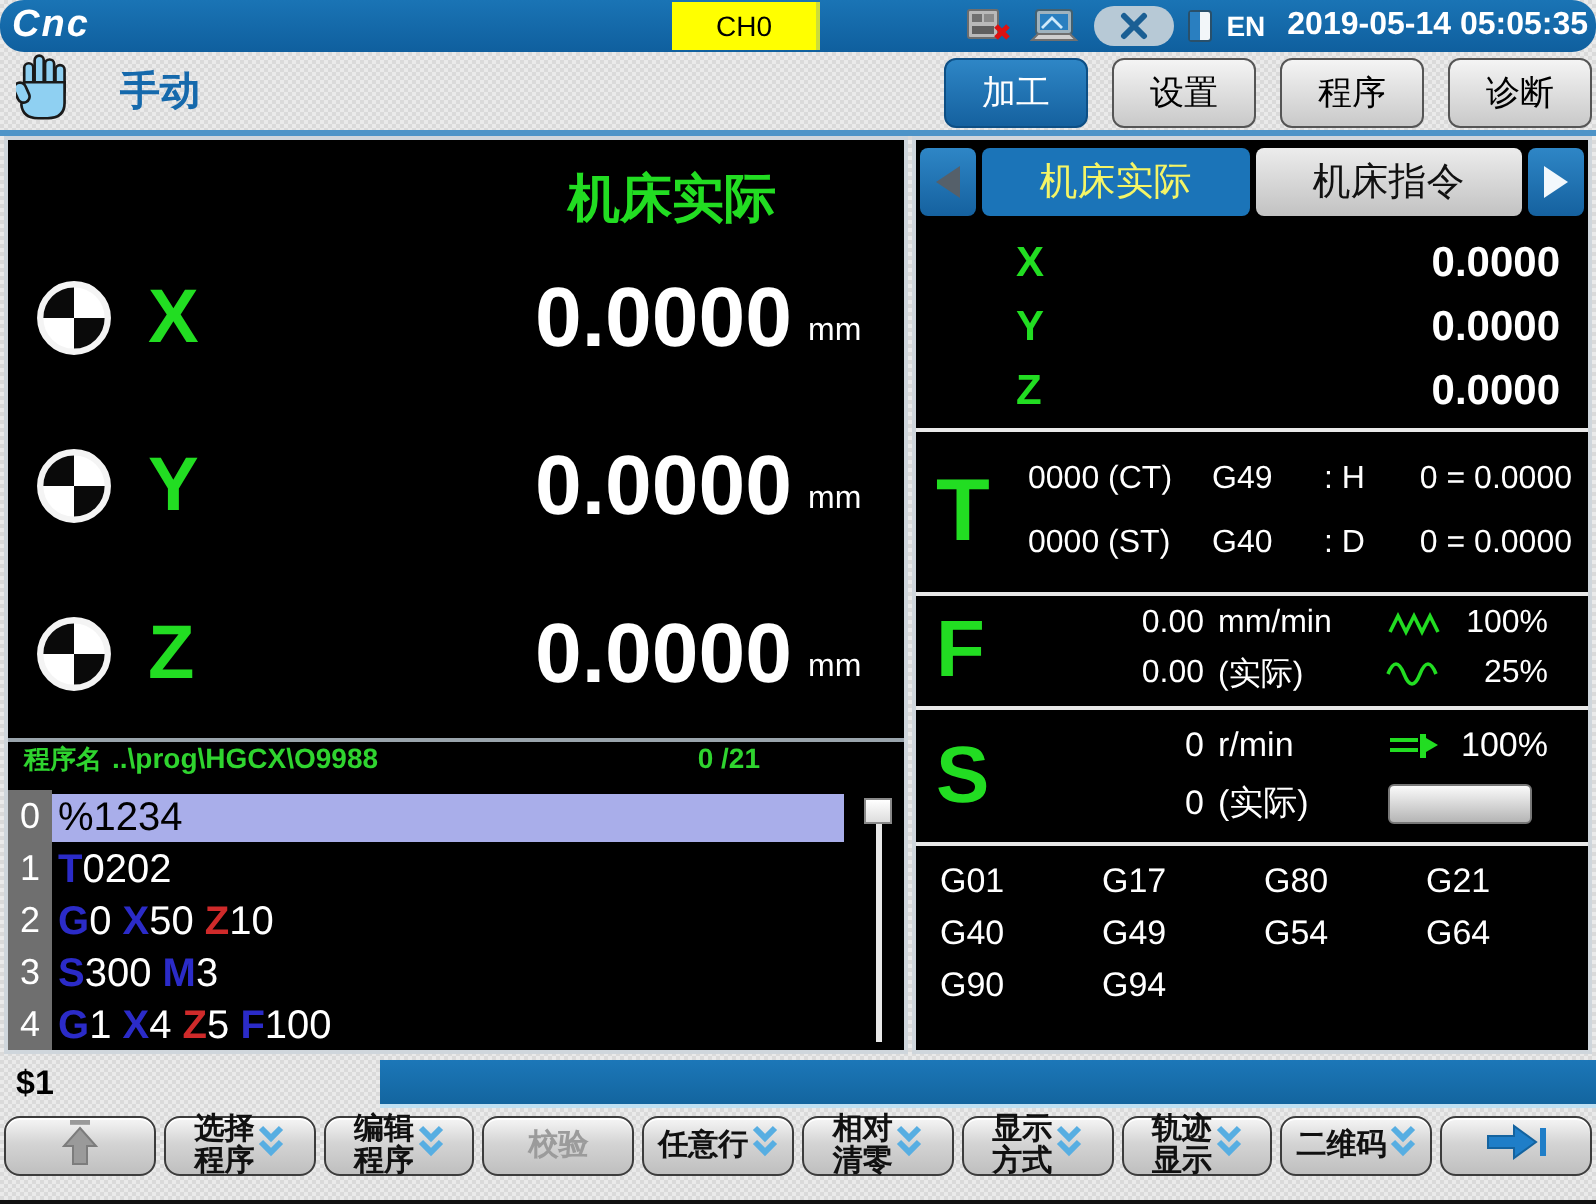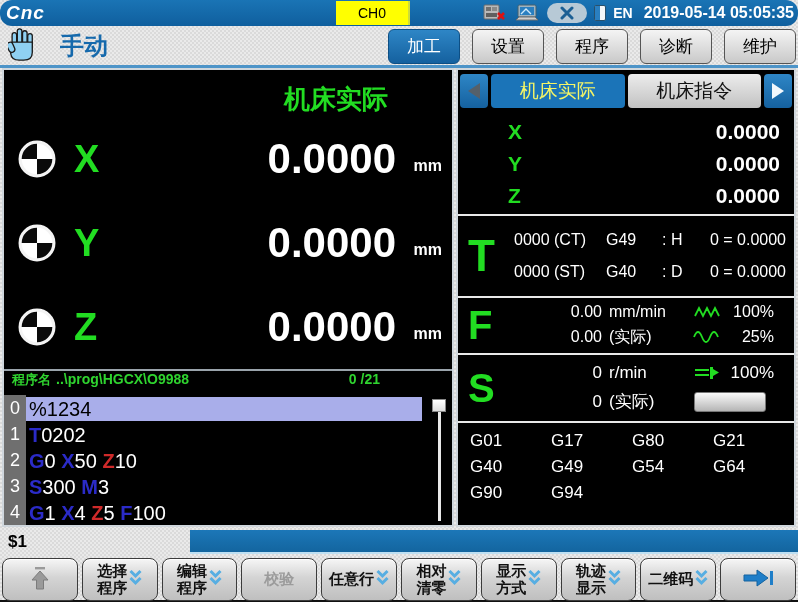--- a/index.html
+++ b/index.html
@@ -19,35 +19,35 @@
   .tb-ico { display:flex; align-items:center; }
   .disc-pill { width:40px; height:20px; border-radius:10px; background:#b7c9d6; display:flex; align-items:center; justify-content:center; }
   .disc-pill svg { display:block; }
   .lang { color:#fff; font-size:14px; font-weight:bold; }
   .datetime { color:#fff; font-size:16px; font-weight:bold; padding-left:4px; }
 
   
   .modebar { position:absolute; left:0; top:26px; width:798px; height:42px; border-bottom:3px solid #4d94c8;
     display:flex; align-items:center; }
   .hand { margin-left:8px; }
-  .mode-label { color:#1569ac; font-size:24px; font-weight:bold; margin-left:22px; }
+  .mode-label { color:#1569ac; font-size:20px; font-weight:bold; margin-left:22px; }
   .main-tabs { position:absolute; right:2px; top:3px; display:flex; gap:12px; }
   .tab { width:72px; height:35px; border:1px solid #555; border-radius:6px; font-size:17px;
     background:linear-gradient(#f4f4f4,#c9c9c9); color:#000; display:flex; align-items:center; justify-content:center; cursor:pointer; }
   .tab.active { background:linear-gradient(#2e86c6,#15619f); color:#fff; border-color:#0d4f85; }
 
   
   .left-panel { position:absolute; left:2px; top:68px; width:452px; height:459px; background:#000;
     border:2px solid #cfd6dc; }
   .pos-title { color:#22dd22; font-size:26px; font-weight:bold; width:fit-content; margin:12px 64px 0 auto; }
   .axis-row { display:flex; align-items:center; height:84px; padding:0 10px; }
   .ax-ico { width:38px; height:38px; margin-left:4px; }
   .ax-name { color:#22dd22; font-size:38px; font-weight:bold; margin-left:18px; width:60px; }
   .ax-val { color:#fff; font-size:42px; font-weight:bold; flex:1; text-align:right; margin-right:8px; }
-  .ax-unit { color:#fff; font-size:16px; font-weight:bold; width:38px; text-align:right; margin-top:14px; }
+  .ax-unit { color:#fff; font-size:16px; font-weight:normal; width:38px; text-align:left; margin-top:14px; }
 
   .program { position:absolute; left:0; bottom:0; width:448px; height:156px; border-top:2px solid #9aa4ac; }
   .prog-header { display:flex; align-items:flex-start; height:24px; padding:0 8px; }
   .prog-name-label { color:#2fd42f; font-size:13px; font-weight:bold; }
   .prog-path { color:#2fd42f; font-size:14px; font-weight:bold; margin-left:5px; }
   .prog-counter { color:#2fd42f; font-size:14px; font-weight:bold; margin-left:auto; margin-right:64px; }
   .prog-lines { position:relative; padding-right:30px; }
   .pline { display:flex; height:26px; align-items:center; font-size:20px; }
   .lno { width:22px; background:#6f6f6f; color:#fff; text-align:center; font-size:18px; height:26px; line-height:26px; flex:none; }
   .lbody { flex:1; white-space:pre; padding-left:3px; height:24px; line-height:24px; margin-top:1px; }
@@ -94,21 +94,21 @@
   .rp-gcodes { flex:1; display:grid; grid-template-columns:repeat(4,1fr); align-content:start;
     padding:8px 0 0 12px; row-gap:6px; }
   .gcode { color:#fff; font-size:17px; }
 
   
   .statusbar { position:absolute; left:0; top:528px; width:798px; height:28px; display:flex; align-items:center; }
   .sb-channel { color:#000; font-size:17px; font-weight:bold; padding-left:8px; width:190px; }
   .sb-fill { flex:1; height:24px; background:linear-gradient(#1c77b8,#13659f); border-bottom:2px solid #bfe0f2; }
 
   
-  .softkeys { position:absolute; left:0; top:557px; width:798px; height:45px; display:flex; gap:4px; padding:1px 2px; }
+  .softkeys { position:absolute; left:0; top:557px; width:798px; height:32px; display:flex; gap:4px; padding:1px 2px; }
   .softkey { flex:1; border:1px solid #3c3c3c; border-radius:8px;
     background:linear-gradient(#f6f6f6,#d4d4d4 45%,#bfbfbf); box-shadow:inset 0 1px 0 #fff;
     display:flex; align-items:center; justify-content:center; cursor:pointer; gap:2px; }
   .sk-label { font-size:15px; font-weight:bold; color:#111; white-space:pre-line; text-align:center; line-height:1.1; }
   .softkey.disabled .sk-label { color:#9b9b9b; }
 </style>
 </head>
 <body>
 
 <div class="screen">
@@ -162,21 +162,20 @@
           <rect x="-1" y="17" width="6.4" height="11" rx="3.2" transform="rotate(-24 2.2 22.5)"></rect>
         </g>
       </svg>
     </span>
     <span class="mode-label">手动</span>
     <div class="main-tabs">
         <div class="tab active">加工</div>
         <div class="tab">设置</div>
         <div class="tab">程序</div>
         <div class="tab">诊断</div>
-        <div class="tab">维护</div>
       </div>
   </div>
 
   <div class="left-panel">
     <div class="pos-title">机床实际</div>
 
     <div class="axis-row">
       <span class="ax-ico">
         <svg width="38" height="38" viewBox="0 0 36 36">
           <circle cx="18" cy="18" r="16" fill="#fff"></circle>

